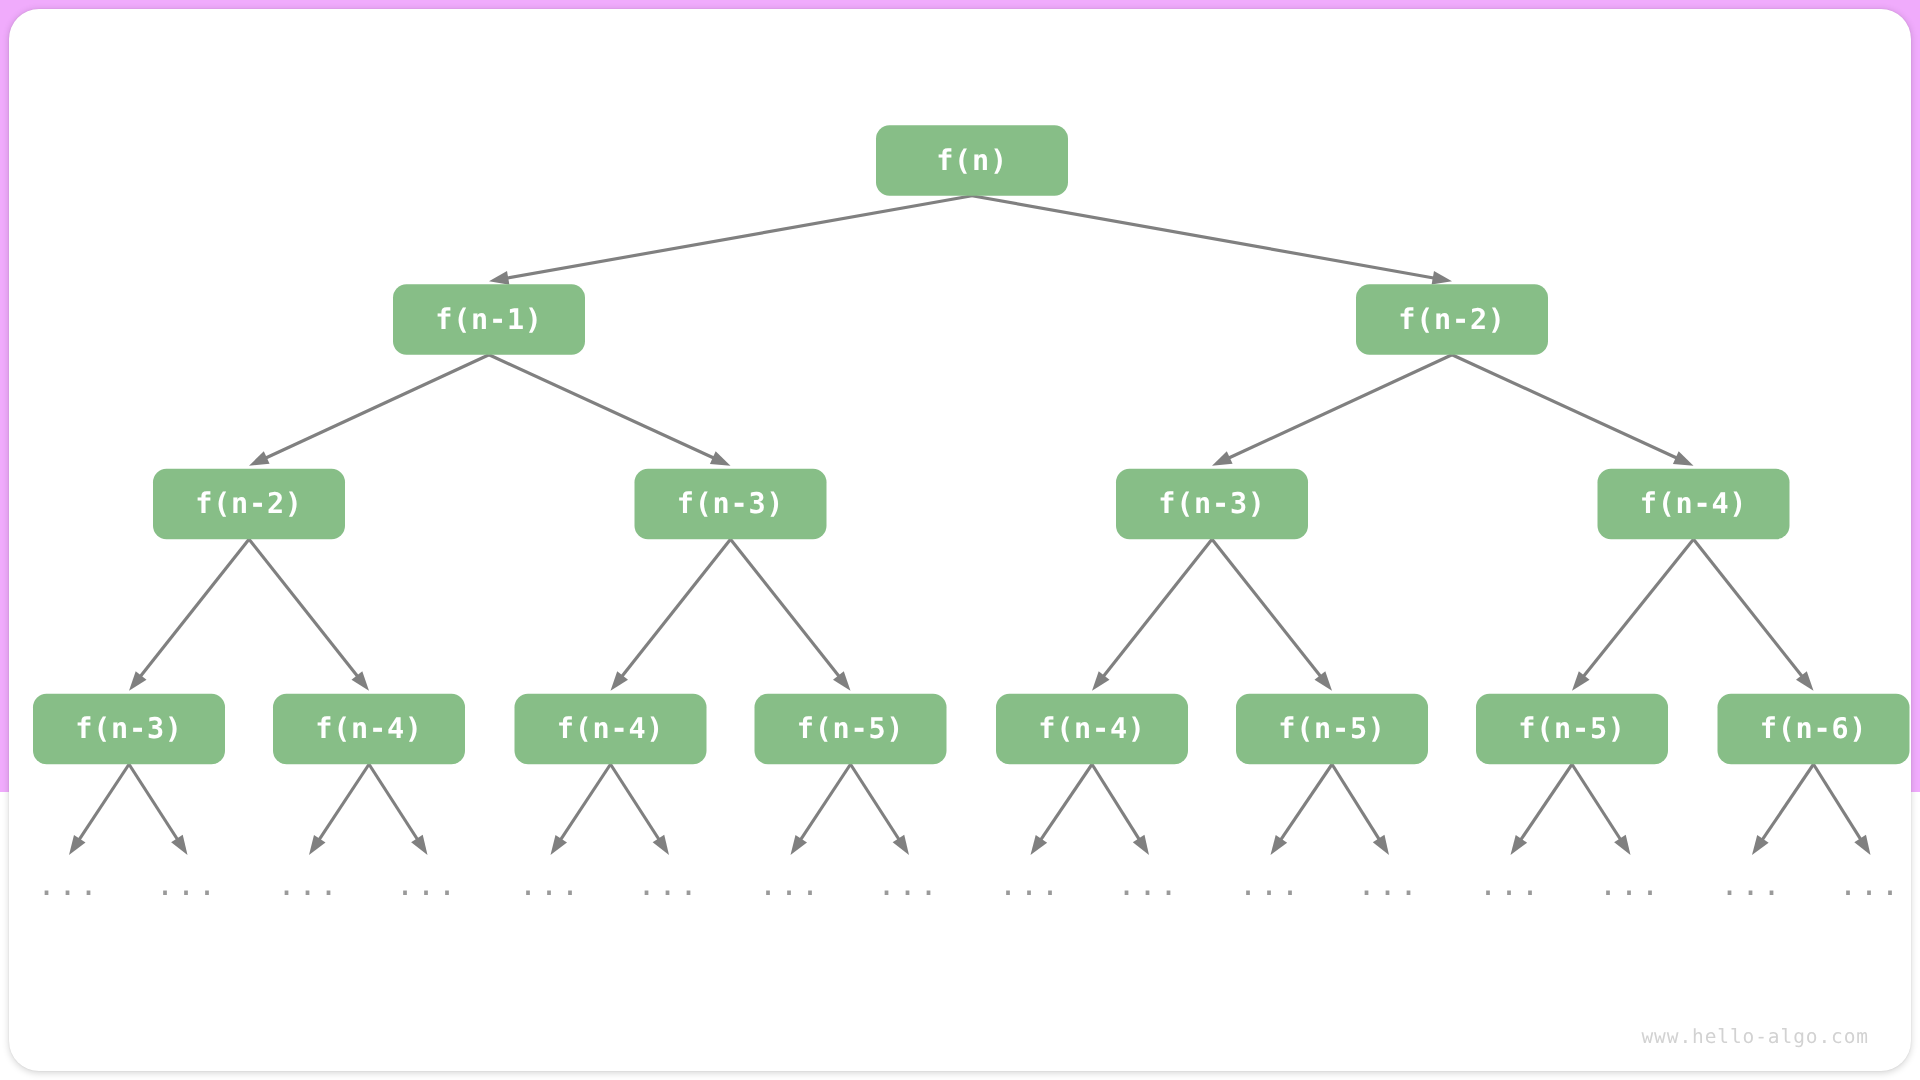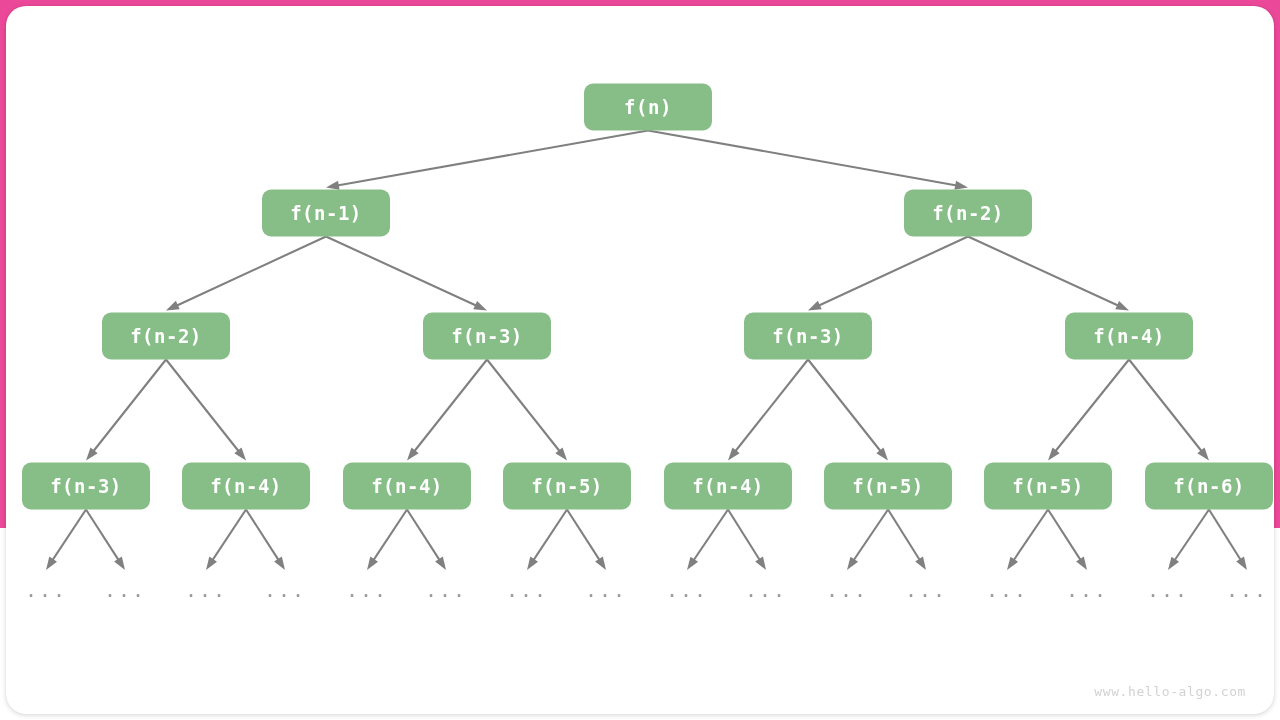--- a/index.html
+++ b/index.html
@@ -8,21 +8,21 @@
     background: #ffffff;
     width: 1280px;
     height: 720px;
     overflow: hidden;
     font-family: "DejaVu Sans Mono", monospace;
   }
   #stage {
     position: relative;
     width: 1280px;
     height: 528px;
-    background: #ec4899;
+    background: #f0abfc;
   }
   #card {
     position: absolute;
     left: 6px;
     top: 6px;
     width: 1268px;
     height: 708px;
     background: #ffffff;
     border-radius: 20px;
     box-shadow: 0 1px 5px rgba(0,0,0,0.17), 0 0 1px rgba(0,0,0,0.10);

